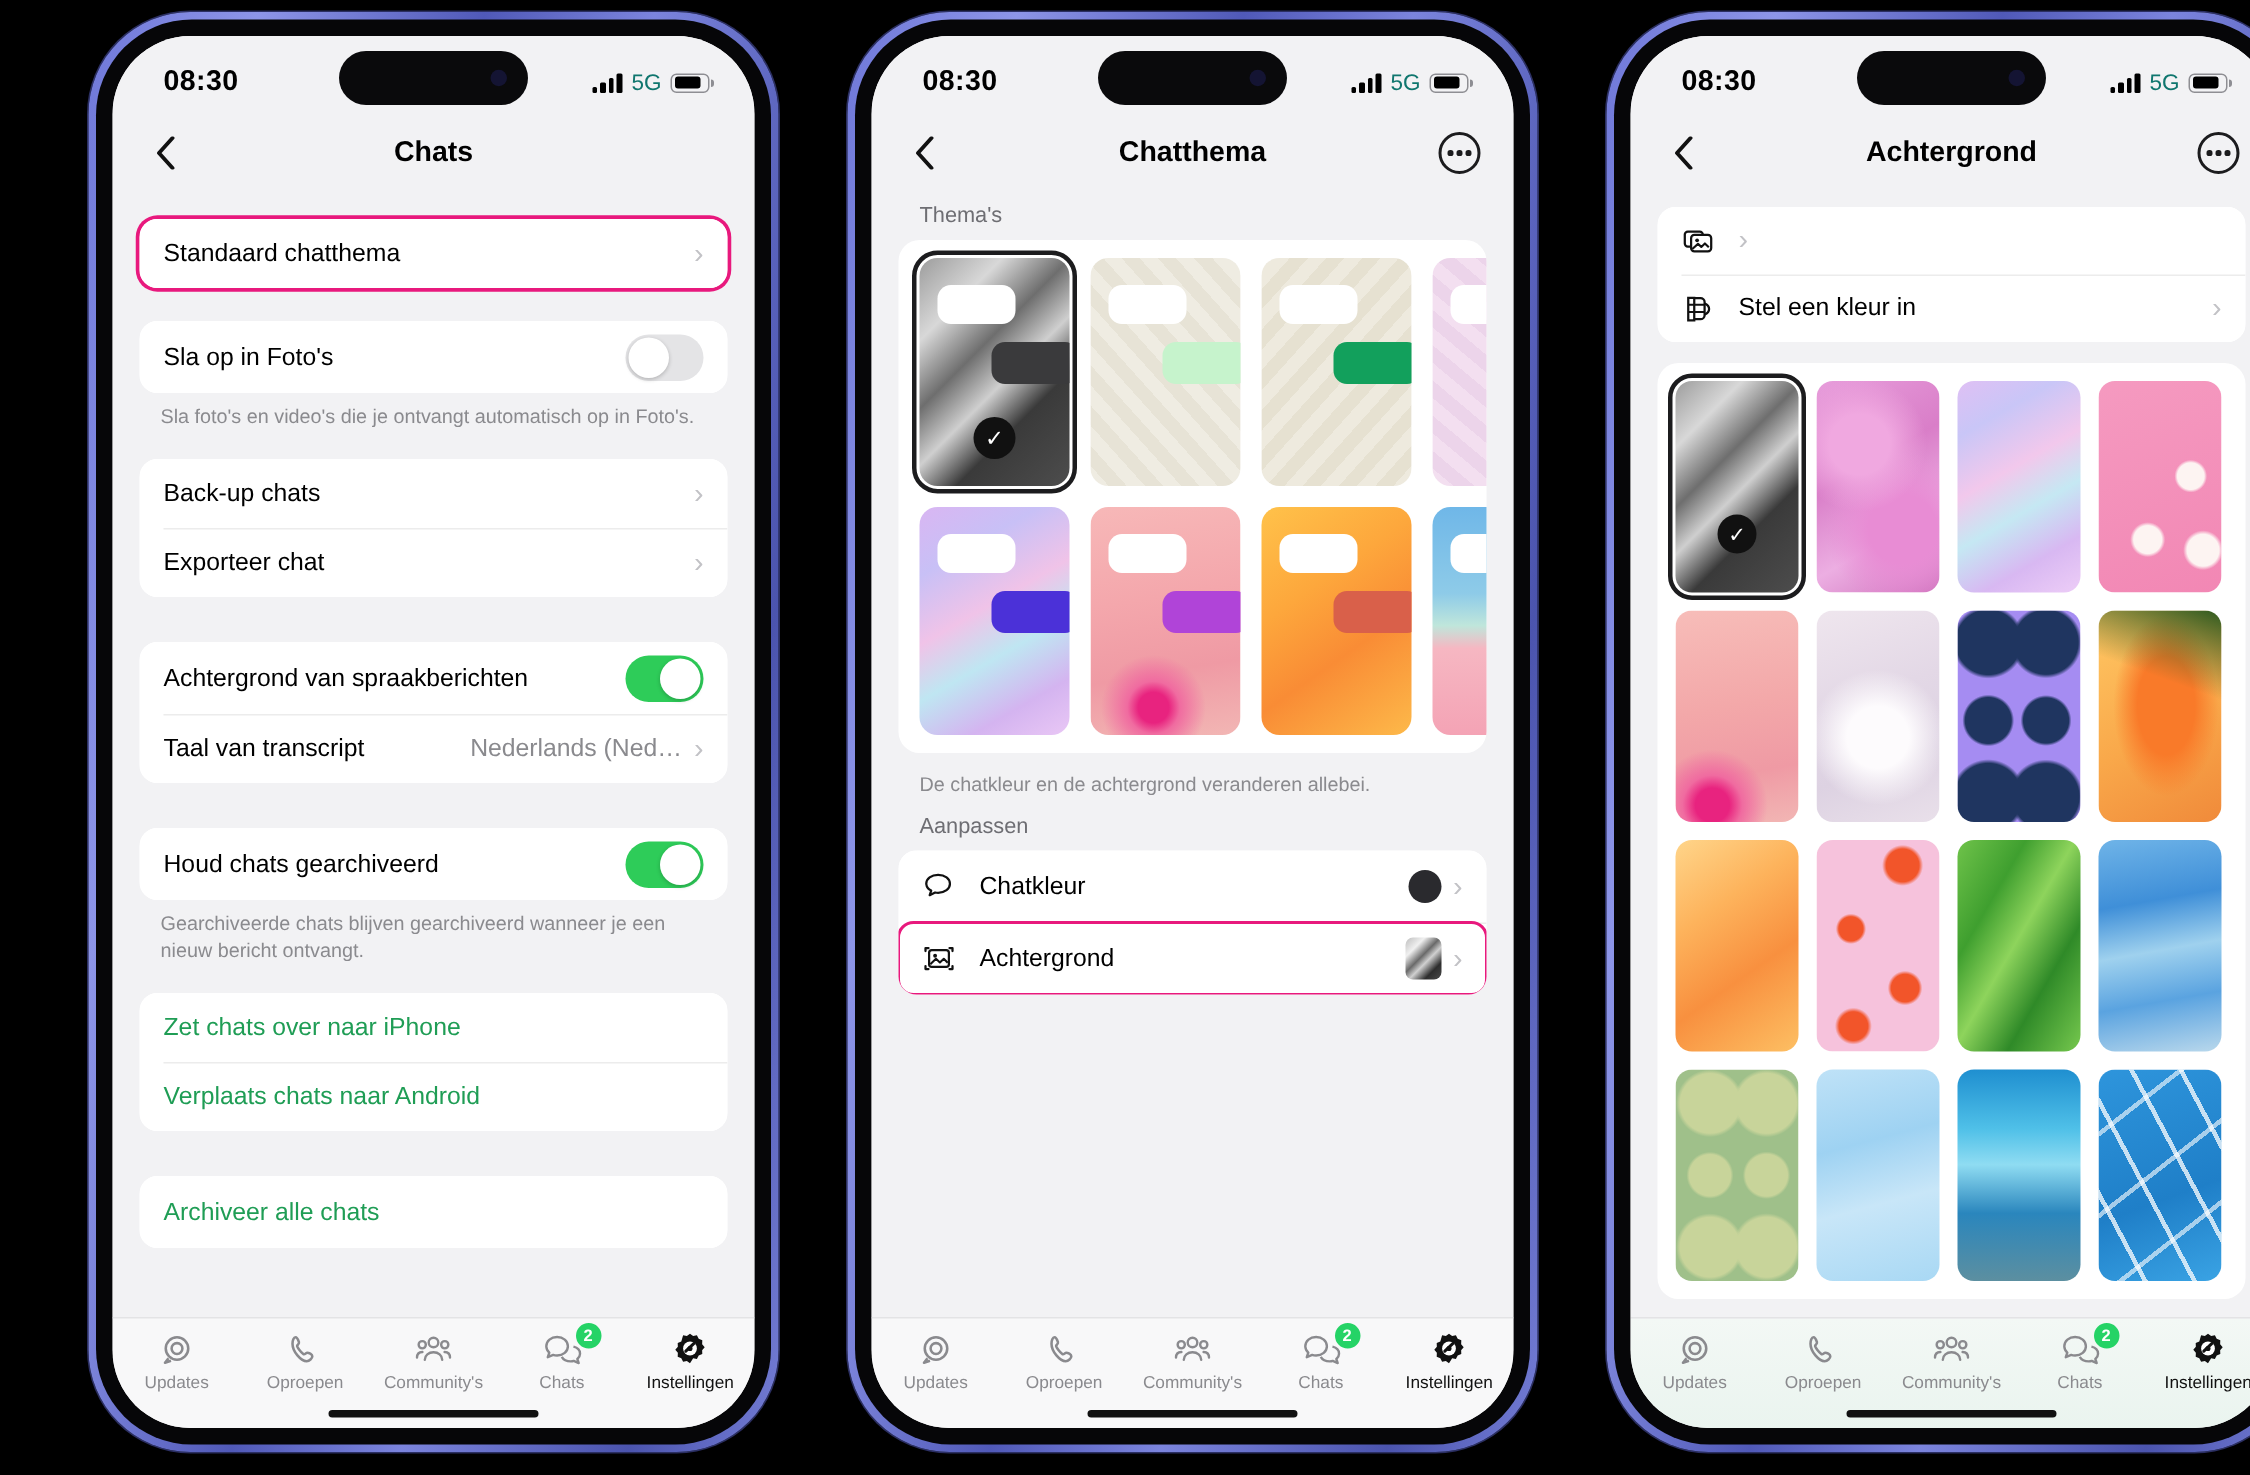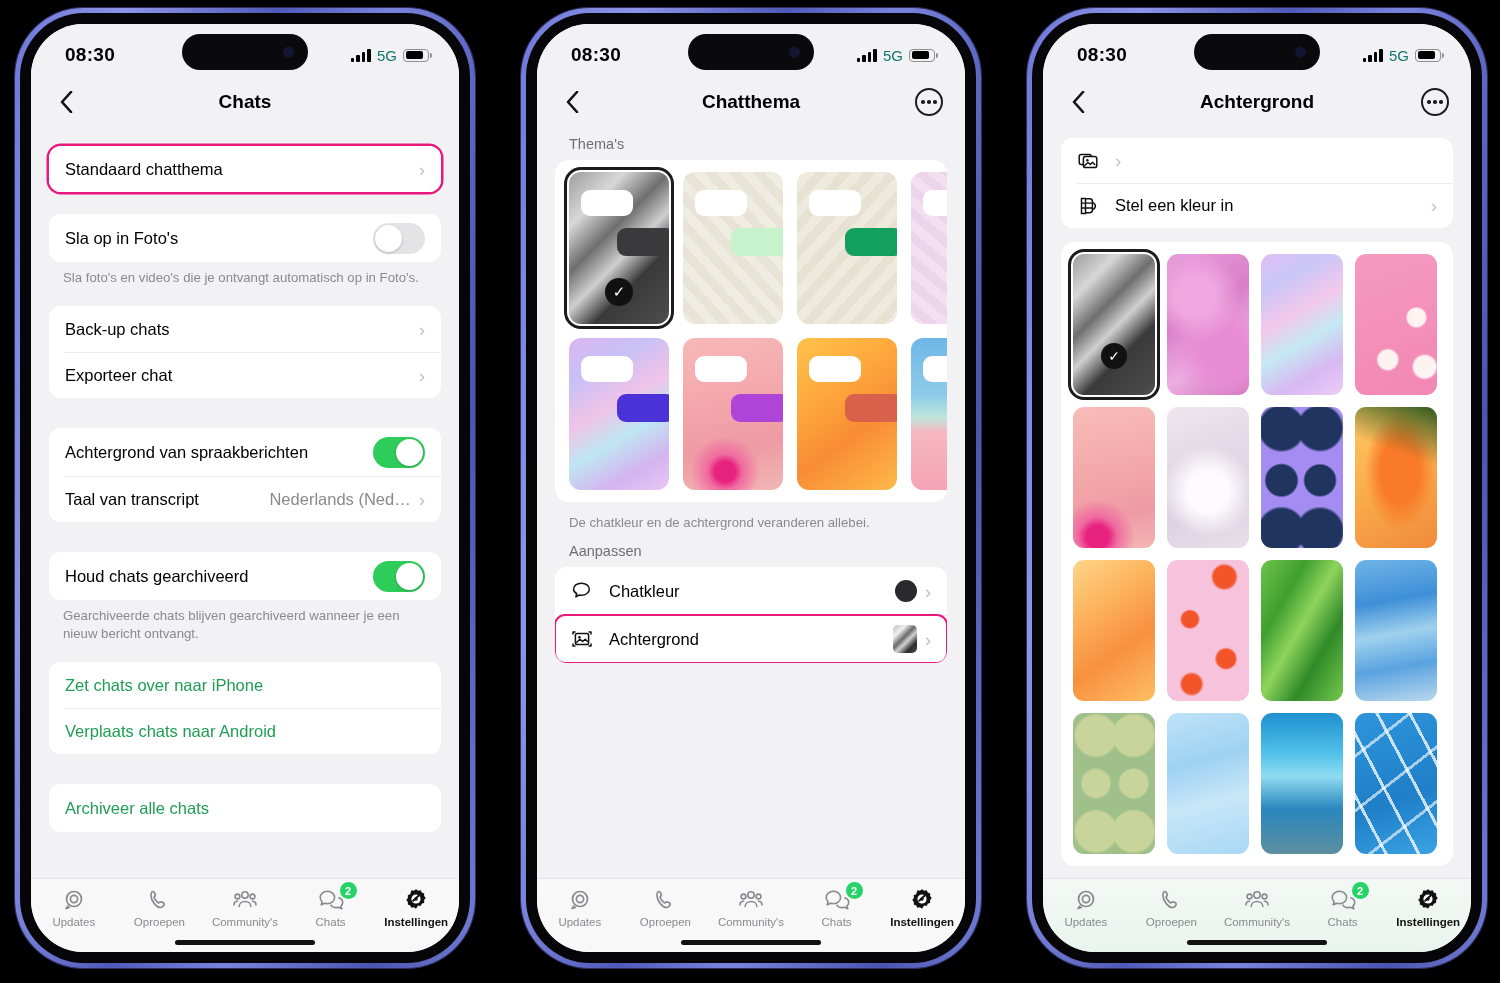--- a/index.html
+++ b/index.html
@@ -5,21 +5,21 @@
   * { box-sizing: border-box; margin: 0; padding: 0; }
   html, body {
     width: 1500px; height: 983px;
     background: #000;
     font-family: "Liberation Sans", sans-serif;
     overflow: hidden;
   }
   .stage { position: relative; width: 1500px; height: 983px; background: #000; }
 
   
-  .phone { position: absolute; top: 8px; width: 460px; height: 960px; }
+  .phone { position: absolute; top: 8px; width: 460px; height: 960px; margin-left: 44px; }
   .phone.p1 { left: 15px; }
   .phone.p2 { left: 521px; }
   .phone.p3 { left: 1027px; }
 
   .bezel-outer {
     position: absolute; inset: 0;
     border-radius: 68px;
     background: linear-gradient(100deg,#6f78d8 0%, #8d95e8 18%, #5059b8 42%, #7b84dd 60%, #4b54ae 84%, #737cd4 100%);
     box-shadow: 0 0 0 1px #2b2f63;
   }
@@ -112,21 +112,21 @@
   
   .tabbar {
     flex:0 0 74px; display:flex; align-items:flex-start; justify-content:space-around;
     padding-top:8px; background: rgba(248,248,249,.96);
     border-top: 1px solid #e3e3e5;
     position:relative;
   }
   .tabbar.tinted { background: linear-gradient(180deg,#f3f8f5 0%, #eaf4ef 100%); }
   .tab { display:flex; flex-direction:column; align-items:center; gap:3px; cursor:pointer; position:relative; width:76px;}
   .tab .tl { font-size:11.5px; color:#8a8a8e; }
-  .tab.active .tl { color:#111; font-weight:bold; }
+  .tab.active .tl { color:#111; font-weight:normal; }
   .badge { position:absolute; top:-5px; right:12px; min-width:17px; height:17px; padding:0 4px;
     border-radius:9px; background:#25d366; color:#fff; font-size:11px; font-weight:bold;
     display:flex; align-items:center; justify-content:center; }
   .home-ind { position:absolute; bottom:7px; left:50%; transform:translateX(-50%);
     width:140px; height:5px; border-radius:3px; background:#111; }
 
   
   .sec-title { font-size:14.5px; color:#6e6e73; margin: 12px 0 8px 32px; font-weight:500;}
   .themecard { margin: 0 18px; background:#fff; border-radius:14px; padding:12px 0 12px 14px; overflow:hidden; }
   .themegrid { display:grid; grid-template-columns: repeat(4, 100px); gap: 14px 14px; }

